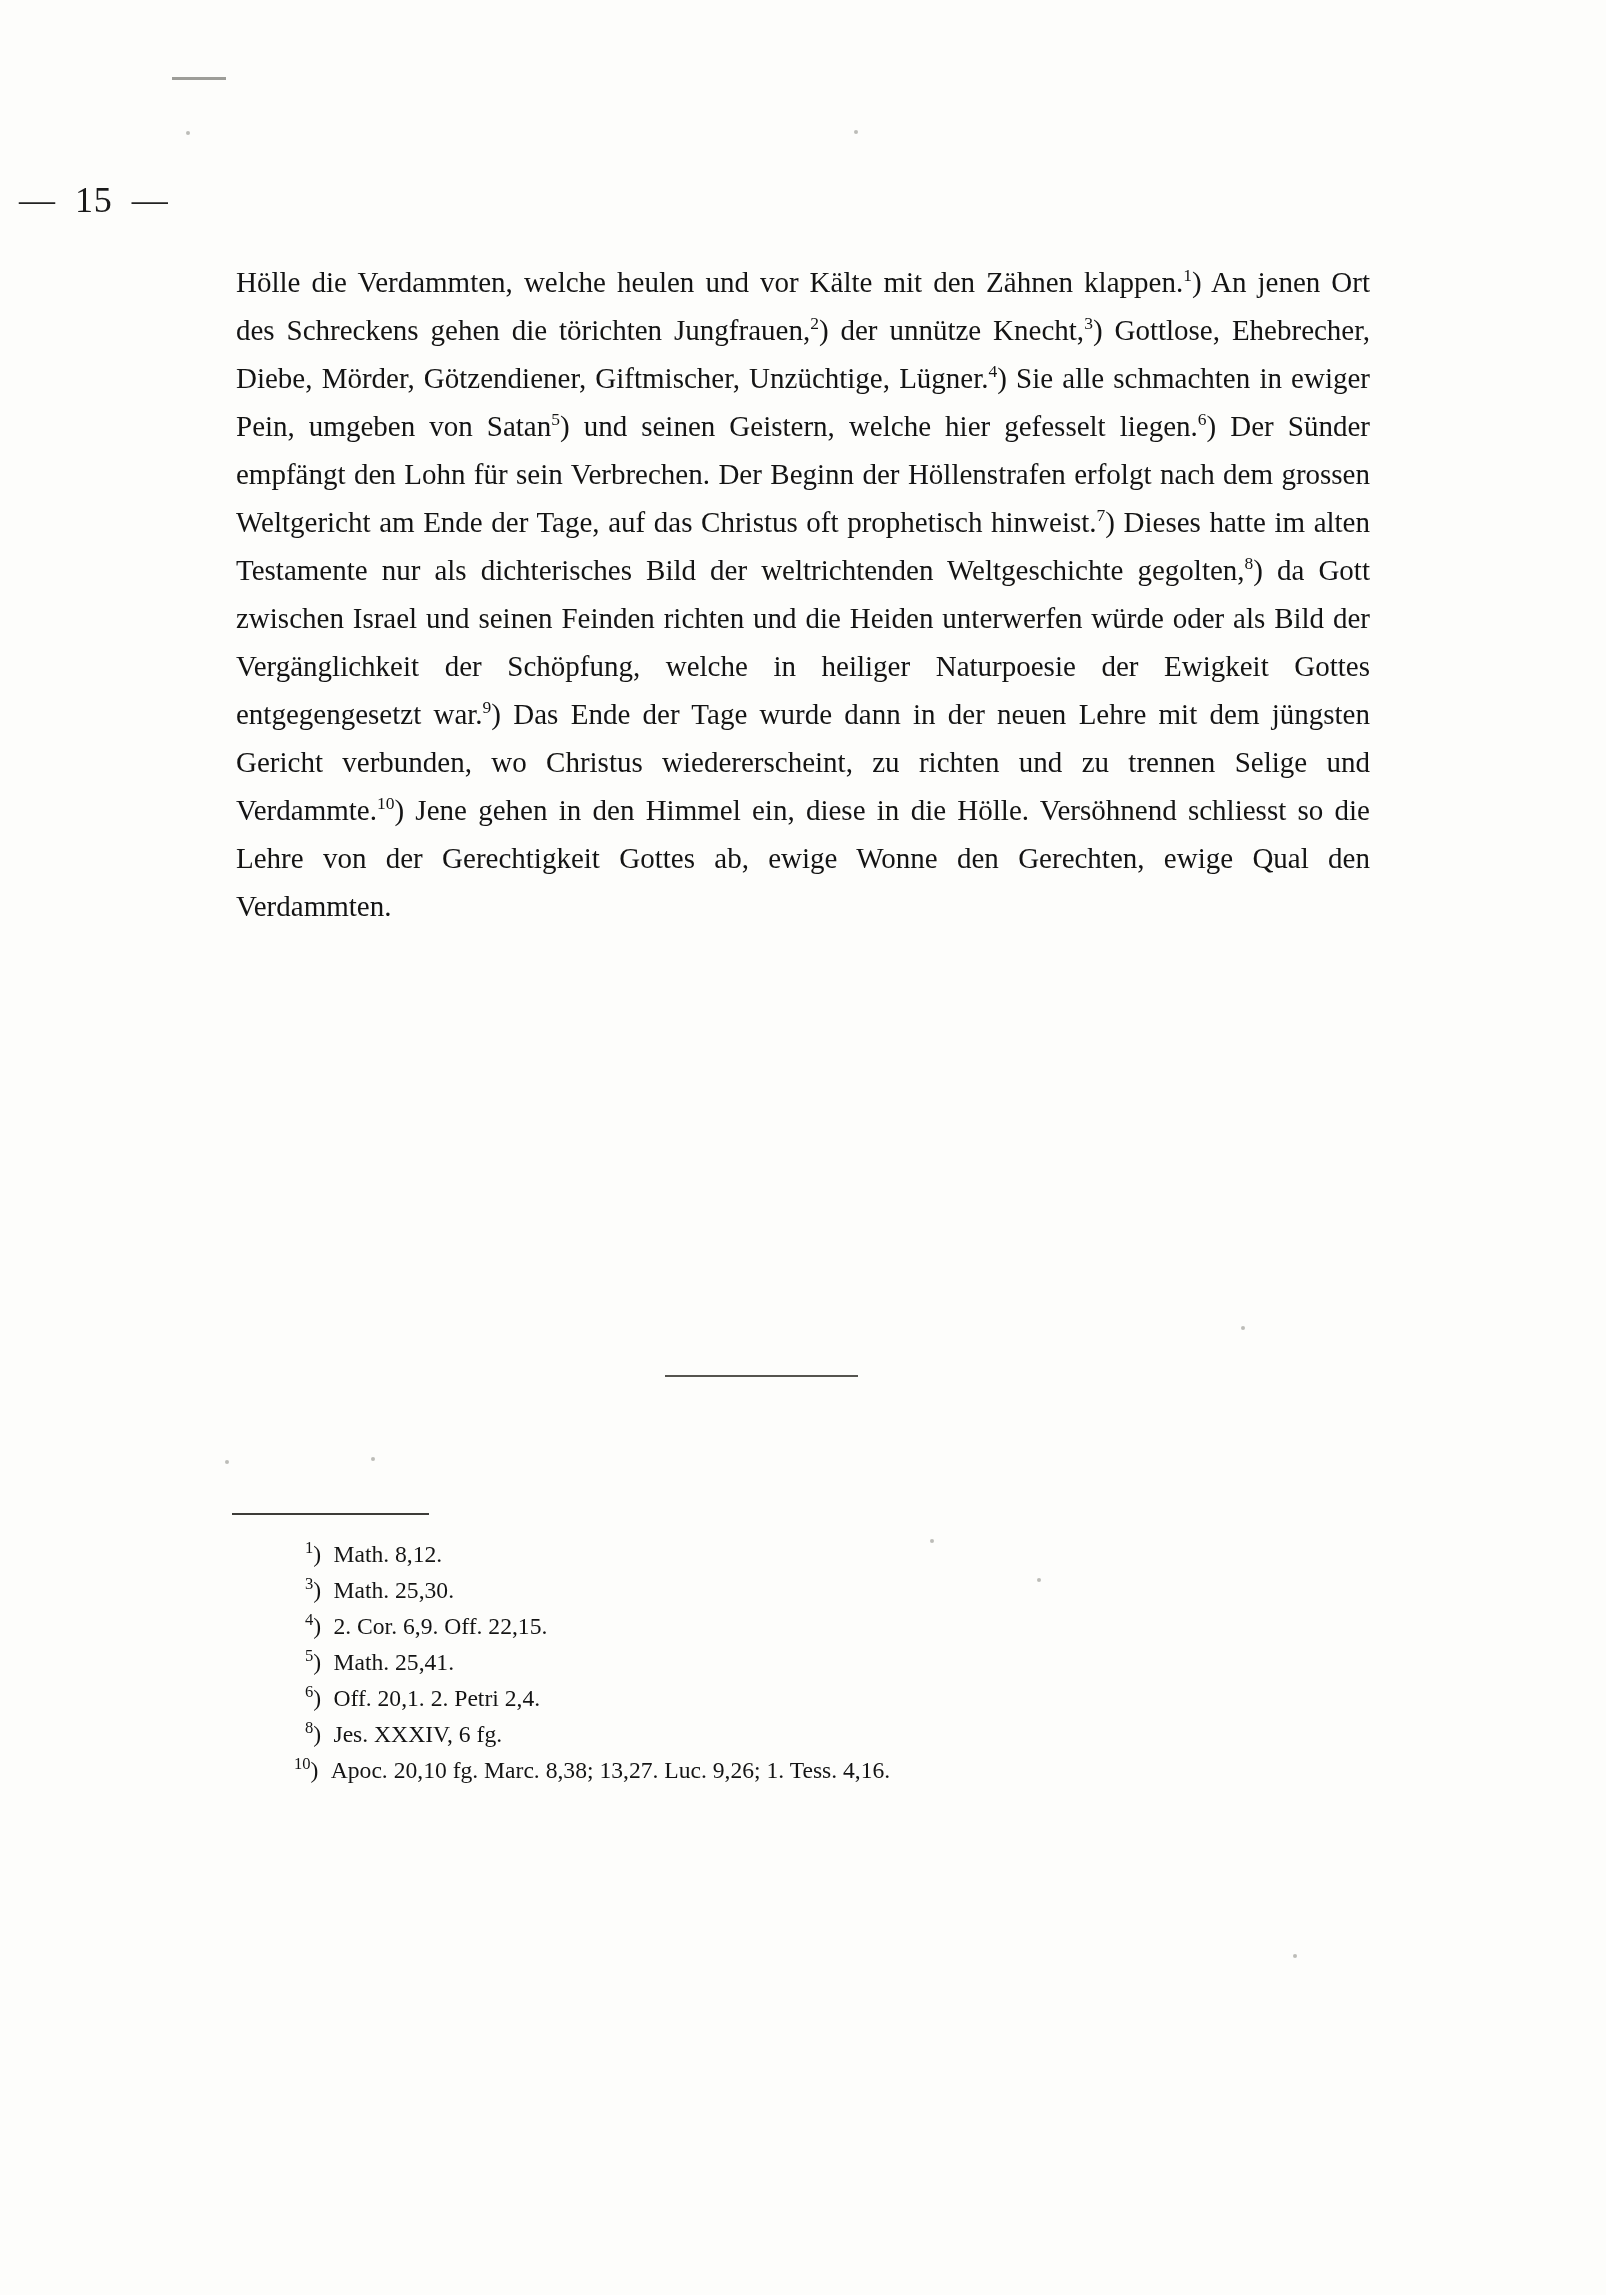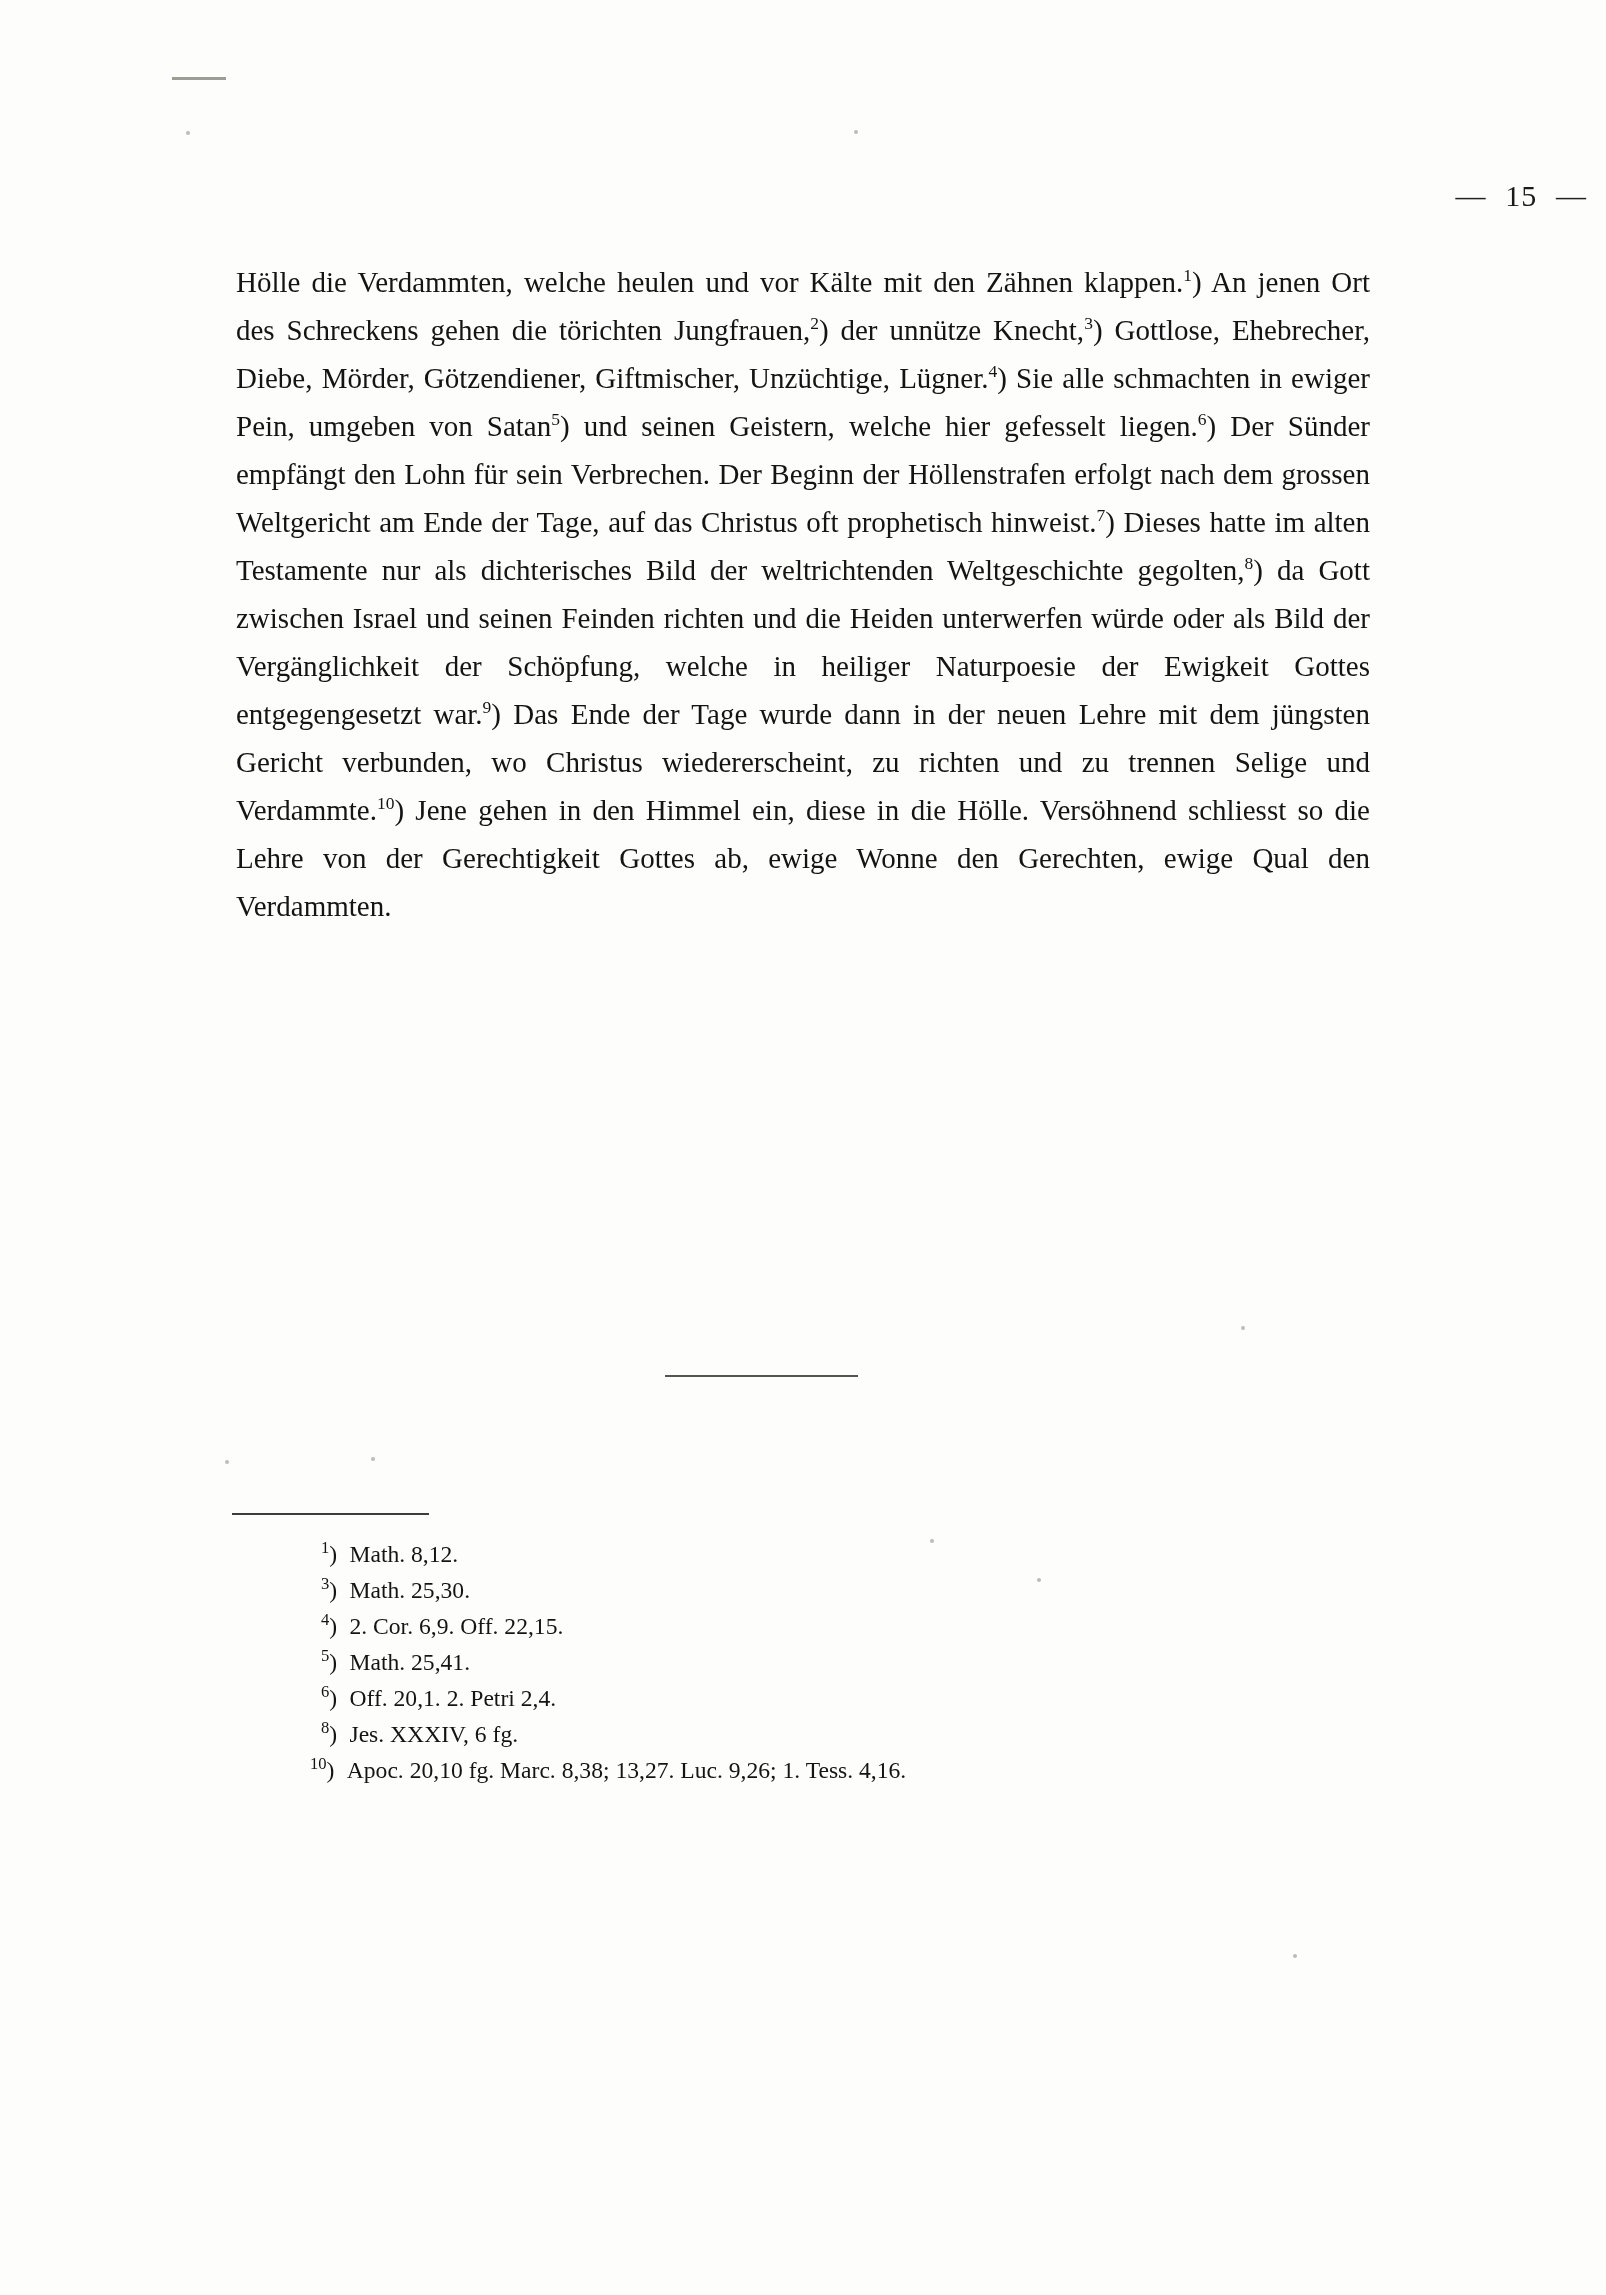--- a/index.html
+++ b/index.html
@@ -41,22 +41,22 @@
     border-radius: 50%;
     background: #b0b0ab;
     opacity: .85;
   }
 
   .page-number {
     position: absolute;
     top: 179px;
     left: 0;
     width: 100%;
-    text-align: right;
-    font-size: 30px;
+    text-align: left;
+    font-size: 36px;
     letter-spacing: 0.9px;
   }
   .page-number .dash {
     display: inline-block;
     padding: 0 19px;
     color: #222;
   }
 
   .body-text {
     position: absolute;
@@ -93,21 +93,21 @@
     position: absolute;
     left: 232px;
     top: 1513px;
     width: 197px;
     height: 1.8px;
     background: #3d3c38;
   }
 
   .notes {
     position: absolute;
-    left: 236px;
+    left: 220px;
     top: 1536px;
     width: 1147px;
     font-size: 23.6px;
     line-height: 36px;
     color: #141414;
   }
   .notes .note {
     padding-left: 85px;
     white-space: nowrap;
   }

